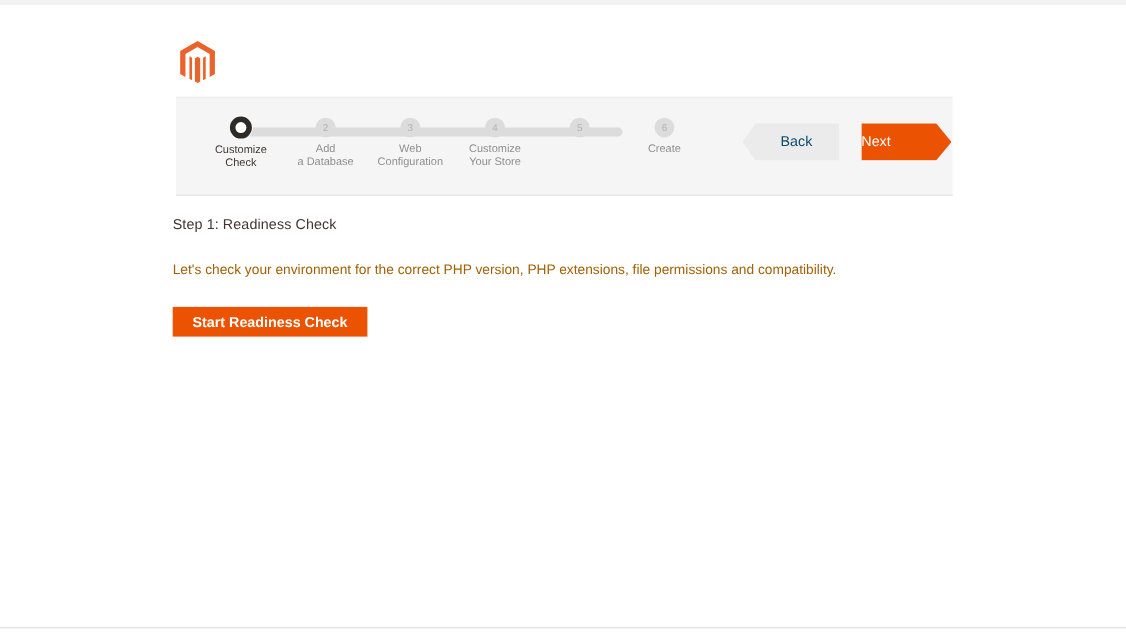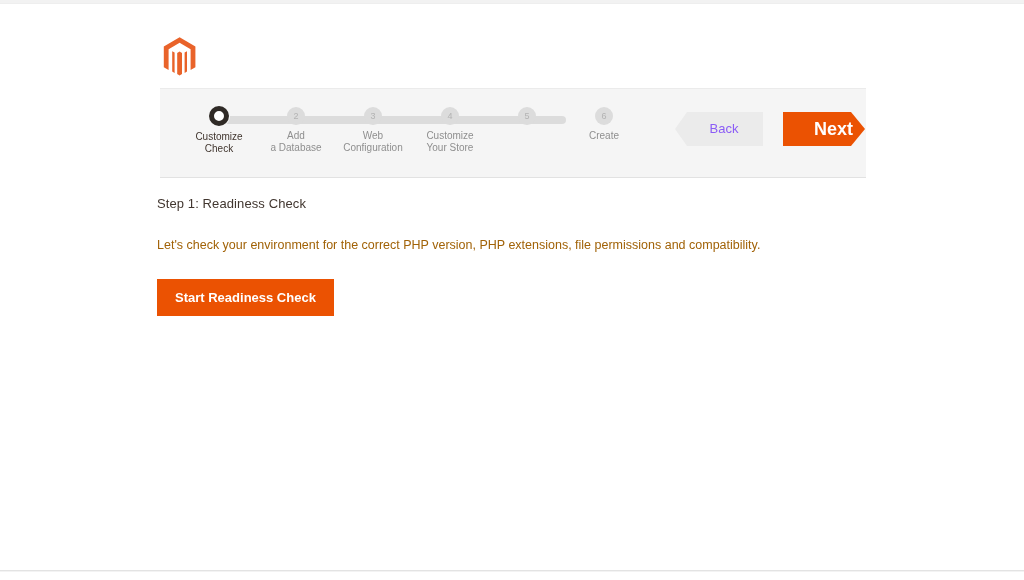--- a/index.html
+++ b/index.html
@@ -125,41 +125,41 @@
     top: 23px;
     height: 34px;
   }
   .btn-back {
     position: absolute;
     right: 103px;
     top: 0;
     height: 34px;
     width: 88px;
     background: #ebebeb;
-    color: #8b5cf6;
+    color: #0c4a6e;
     font-size: 13px;
     line-height: 34px;
     text-align: center;
     padding-left: 10px;
     cursor: pointer;
     -webkit-clip-path: polygon(12px 0, 100% 0, 100% 100%, 12px 100%, 0 50%);
     clip-path: polygon(12px 0, 100% 0, 100% 100%, 12px 100%, 0 50%);
   }
   .btn-next {
     position: absolute;
     right: 1px;
     top: 0;
     height: 34px;
     width: 82px;
     background: #eb5202;
     color: #ffffff;
-    font-size: 18px;
-    font-weight: bold;
+    font-size: 13px;
+    font-weight: normal;
     line-height: 34px;
-    text-align: right;
+    text-align: left;
     padding-right: 12px;
     cursor: pointer;
     -webkit-clip-path: polygon(0 0, calc(100% - 14px) 0, 100% 50%, calc(100% - 14px) 100%, 0 100%);
     clip-path: polygon(0 0, calc(100% - 14px) 0, 100% 50%, calc(100% - 14px) 100%, 0 100%);
   }
 
   
   .content {
     position: absolute;
     left: 157px;
@@ -179,21 +179,21 @@
     color: #a16207;
     line-height: 16px;
   }
   .btn-primary {
     display: inline-block;
     margin-top: 26px;
     background: #eb5202;
     color: #ffffff;
     font-size: 13px;
     font-weight: bold;
-    padding: 11px 18px;
+    padding: 6px 18px;
     border: 0;
     cursor: pointer;
     font-family: inherit;
   }
 
   
   .footer-rule {
     position: absolute;
     left: 0;
     top: 570px;

